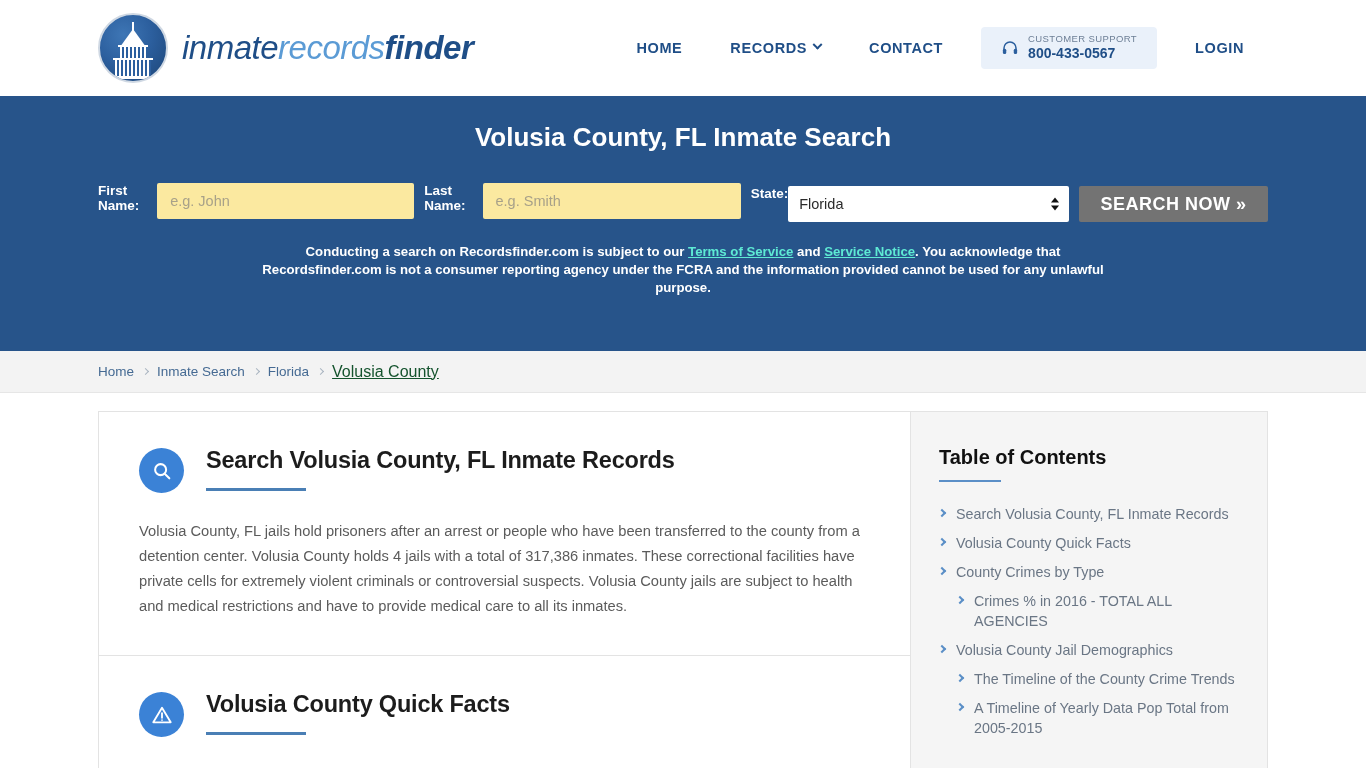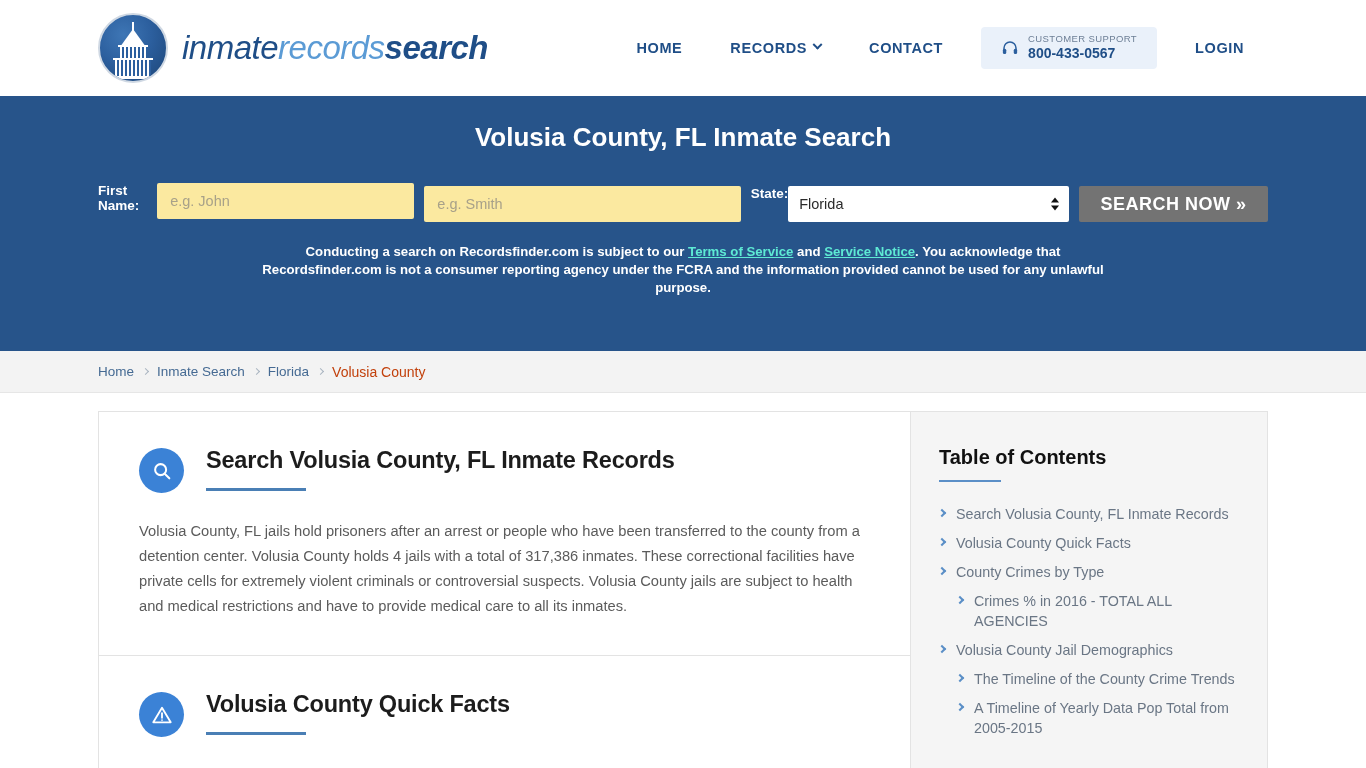--- a/index.html
+++ b/index.html
@@ -163,21 +163,21 @@
     display: flex; align-items: center; padding: 0 98px;
     border-bottom: 1px solid #e6e6e6;
   }
   .crumb { display: flex; align-items: center; gap: 9px; }
   .crumb-link { color: #456a93; font-size: 13.5px; cursor: pointer; }
   .crumb-sep {
     width: 5px; height: 5px;
     border-right: 1.5px solid #a9b4c0; border-top: 1.5px solid #a9b4c0;
     transform: rotate(45deg);
   }
-  .crumb-active { color: #c2410c; font-size: 14px; }
+  .crumb-active { color: #14532d; font-size: 16px; text-decoration: underline; }
 
   
   .content {
     display: flex; padding: 18px 98px 0;
     align-items: stretch;
   }
   .main-card {
     width: 812px; background: #ffffff;
     border: 1px solid #e3e3e3; border-right: none;
   }
@@ -239,21 +239,21 @@
   <div class="brand">
     <div class="brand-logo">
       <div class="dome-tip"></div>
       <div class="dome"></div>
       <div class="ledge ld1"></div>
       <div class="col-block cb1"></div>
       <div class="ledge ld2"></div>
       <div class="col-block cb2"></div>
       <div class="ledge ld3"></div>
     </div>
-    <div class="brand-text"><span class="bt-inmate">inmate</span><span class="bt-records">records</span><span class="bt-finder">search</span></div>
+    <div class="brand-text"><span class="bt-inmate">inmate</span><span class="bt-records">records</span><span class="bt-finder">finder</span></div>
   </div>
 
   <div class="nav">
     <div class="nav-item">
       <span>HOME</span>
     </div>
     <div class="nav-item">
       <span>RECORDS</span>
       <span class="chev-down"></span>
     </div>
@@ -281,20 +281,21 @@
 
 <div class="hero">
   <h1 class="hero-title">Volusia County, FL Inmate Search</h1>
 
   <div class="form-row">
     <div class="field f-first">
       <label class="field-label">First Name:</label>
       <input class="txt-input" type="text" placeholder="e.g. John" style="">
     </div>
     <div class="field f-last">
+      <label class="field-label">Last Name:</label>
       <input class="txt-input" type="text" placeholder="e.g. Smith" style="">
     </div>
     <div class="field f-state">
       <label class="field-label">State:</label>
       <div class="sel-wrap">
         <div class="sel-input">
           <span>Florida</span>
         </div>
         <span class="spinner">
           <span class="sp-up"></span>

